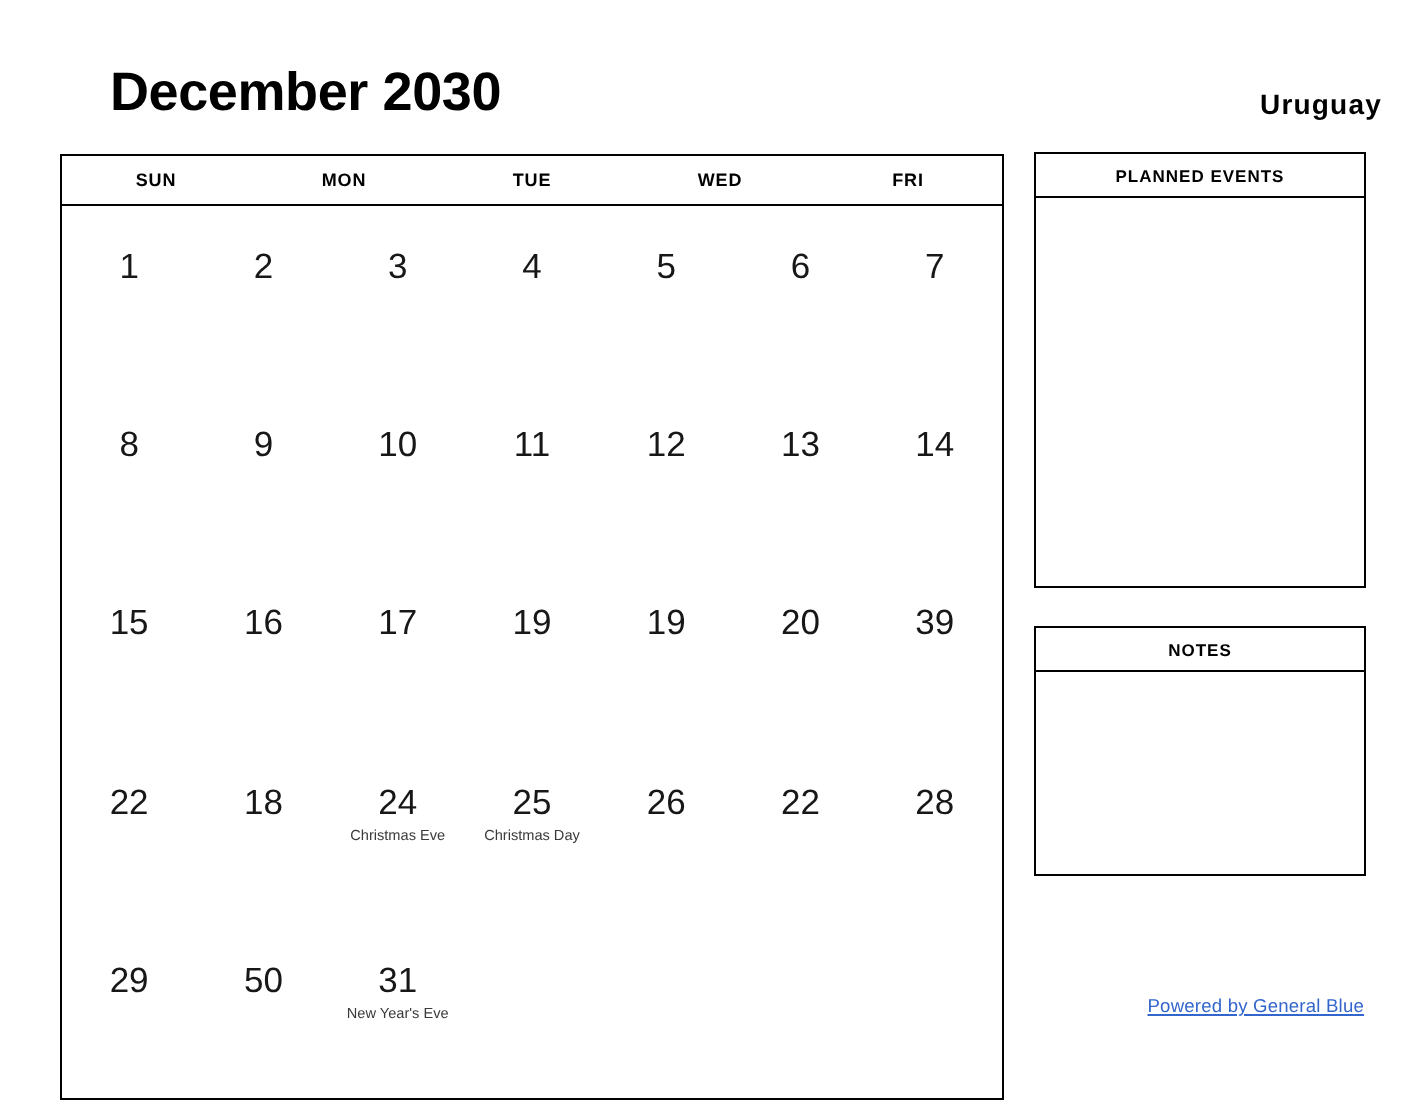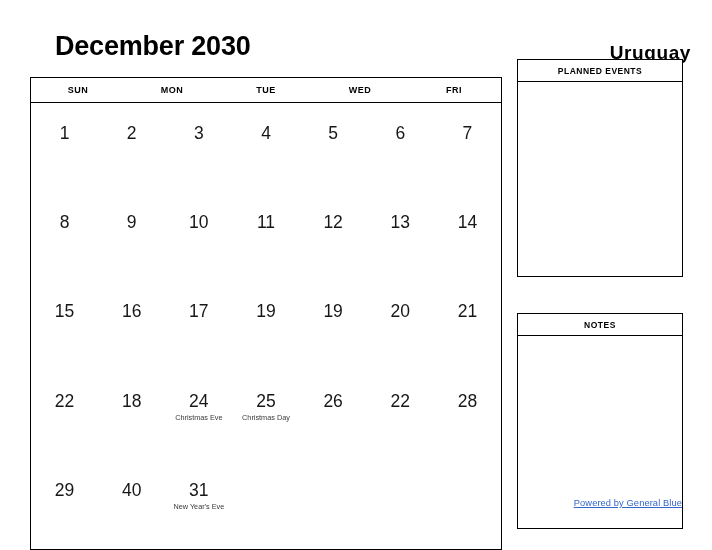--- a/index.html
+++ b/index.html
@@ -32,21 +32,21 @@
     font-size: 27px;
     font-weight: bold;
     letter-spacing: -0.2px;
     line-height: 32px;
     white-space: nowrap;
   }
   #country-label {
     position: absolute;
     right: 37px;
     top: 44px;
-    font-size: 19px;
+    font-size: 14px;
     font-weight: bold;
     letter-spacing: 0.6px;
     line-height: 17px;
     white-space: nowrap;
   }
 
   
   #calendar {
     position: absolute;
     left: 30px;
@@ -115,26 +115,26 @@
     position: absolute;
     left: 517px;
     width: 166px;
     border: 1.3px solid #000000;
     box-sizing: border-box;
     background: #ffffff;
     display: flex;
     flex-direction: column;
   }
   #planned-events-panel {
-    top: 59px;
+    top: 76px;
     height: 218px;
   }
   #notes-panel {
     top: 313px;
-    height: 216px;
+    height: 125px;
   }
   .panel-title {
     height: 21px;
     flex: 0 0 21px;
     border-bottom: 1.3px solid #000000;
     display: flex;
     align-items: center;
     justify-content: center;
     font-size: 8.5px;
     font-weight: bold;
@@ -233,21 +233,21 @@
         <div class="day-cell">
           <div class="day-number">19</div>
         </div>
         <div class="day-cell">
           <div class="day-number">19</div>
         </div>
         <div class="day-cell">
           <div class="day-number">20</div>
         </div>
         <div class="day-cell">
-          <div class="day-number">21</div>
+          <div class="day-number">39</div>
         </div>
       </div>
       <div class="week-row">
         <div class="day-cell">
           <div class="day-number">22</div>
         </div>
         <div class="day-cell">
           <div class="day-number">18</div>
         </div>
         <div class="day-cell">
@@ -266,21 +266,21 @@
         </div>
         <div class="day-cell">
           <div class="day-number">28</div>
         </div>
       </div>
       <div class="week-row">
         <div class="day-cell">
           <div class="day-number">29</div>
         </div>
         <div class="day-cell">
-          <div class="day-number">40</div>
+          <div class="day-number">50</div>
         </div>
         <div class="day-cell">
           <div class="day-number">31</div>
           <div class="day-event">New Year's Eve</div>
         </div>
         <div class="day-cell empty">
           <div class="day-number"></div>
         </div>
         <div class="day-cell empty">
           <div class="day-number"></div>

